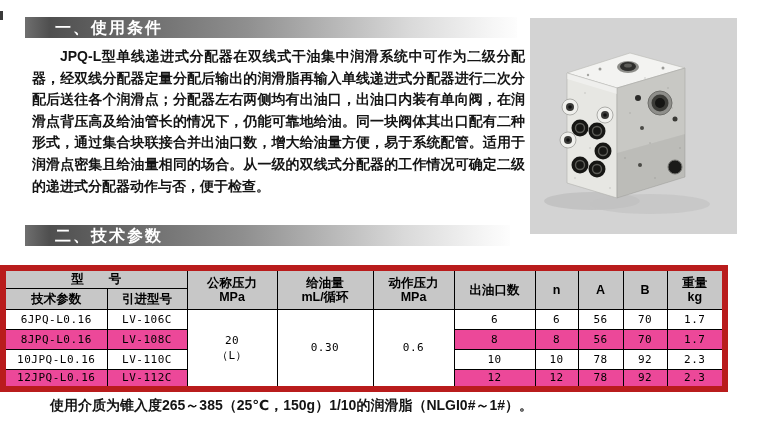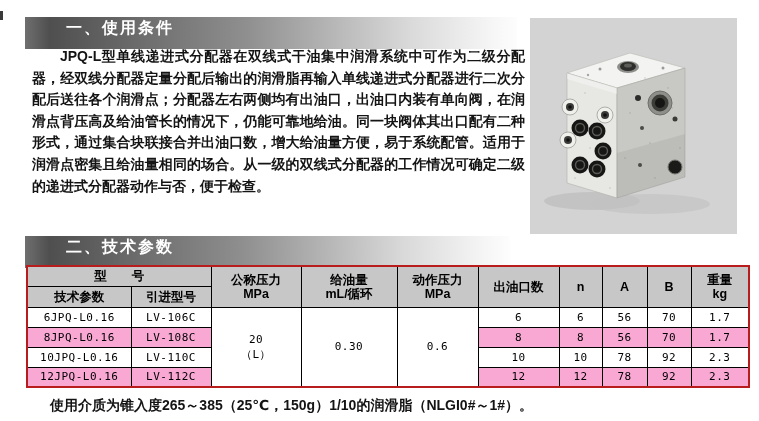--- a/index.html
+++ b/index.html
@@ -3,48 +3,48 @@
 <meta charset="utf-8">
 <style>
   html,body{margin:0;padding:0;}
   body{
     width:759px;height:421px;position:relative;background:#ffffff;
     font-family:"Liberation Sans","DejaVu Sans",sans-serif;color:#111;
     overflow:hidden;
   }
   .artifact{position:absolute;left:0;top:11px;width:3px;height:9px;background:#3a3a3a;}
   .bar{
-    position:absolute;height:32px;box-sizing:border-box;
+    position:absolute;height:21px;box-sizing:border-box;
     background:linear-gradient(90deg,#6f6f6f 0%,#4f4f4f 5%,#8f8f8f 45%,#d9d9d9 78%,#f6f6f6 95%,#fdfdfd 100%);
     color:#ffffff;font-weight:bold;font-size:16px;line-height:22px;
-    padding-left:41px;letter-spacing:2px;
+    padding-left:30px;letter-spacing:2px;
   }
   .bar1{left:25px;top:17px;width:492px;}
-  .bar2{left:25px;top:236px;width:485px;}
+  .bar2{left:25px;top:225px;width:485px;}
   .para{
     position:absolute;left:28px;top:42px;width:493px;margin:4px;
     font-size:14px;line-height:21.6px;text-align:justify;text-indent:2em;
     font-weight:600;color:#141414;
   }
   .photo{position:absolute;left:530px;top:18px;width:207px;height:216px;background:#d3d3d3;}
   .photo svg{display:block;width:100%;height:100%;}
   .spec-table{
-    position:absolute;left:26px;top:265px;width:722px;
+    position:absolute;left:0;top:265px;width:722px;
     border-collapse:collapse;table-layout:fixed;
-    border:2px solid #b91c1c;
+    border:6px solid #b91c1c;
     font-size:12.5px;color:#000;padding-left:24px;
   }
   .spec-table th,.spec-table td{
     border:1px solid #000;text-align:center;vertical-align:middle;padding:0;overflow:hidden;
   }
   .spec-table thead th{background:#c7c7c7;font-weight:bold;line-height:14px;}
   .spec-table thead tr.hrow1{height:20px;}
   .spec-table thead tr.hrow2{height:21px;}
   .spec-table tbody tr{height:20px;}
-  .spec-table tbody tr.alt td{background:#f9a8d4;}
+  .spec-table tbody tr.alt td{background:#ec4899;}
   .spec-table td.merge{background:#ffffff;line-height:15px;}
   .mono{font-family:"DejaVu Sans Mono","Liberation Mono",monospace;font-size:11px;letter-spacing:0.5px;}
   .unit{font-weight:bold;}
   .footnote{
     position:absolute;left:47px;top:394px;margin:3px;
     font-size:14px;font-weight:600;color:#141414;
   }
 </style>
 </head>
 <body>

